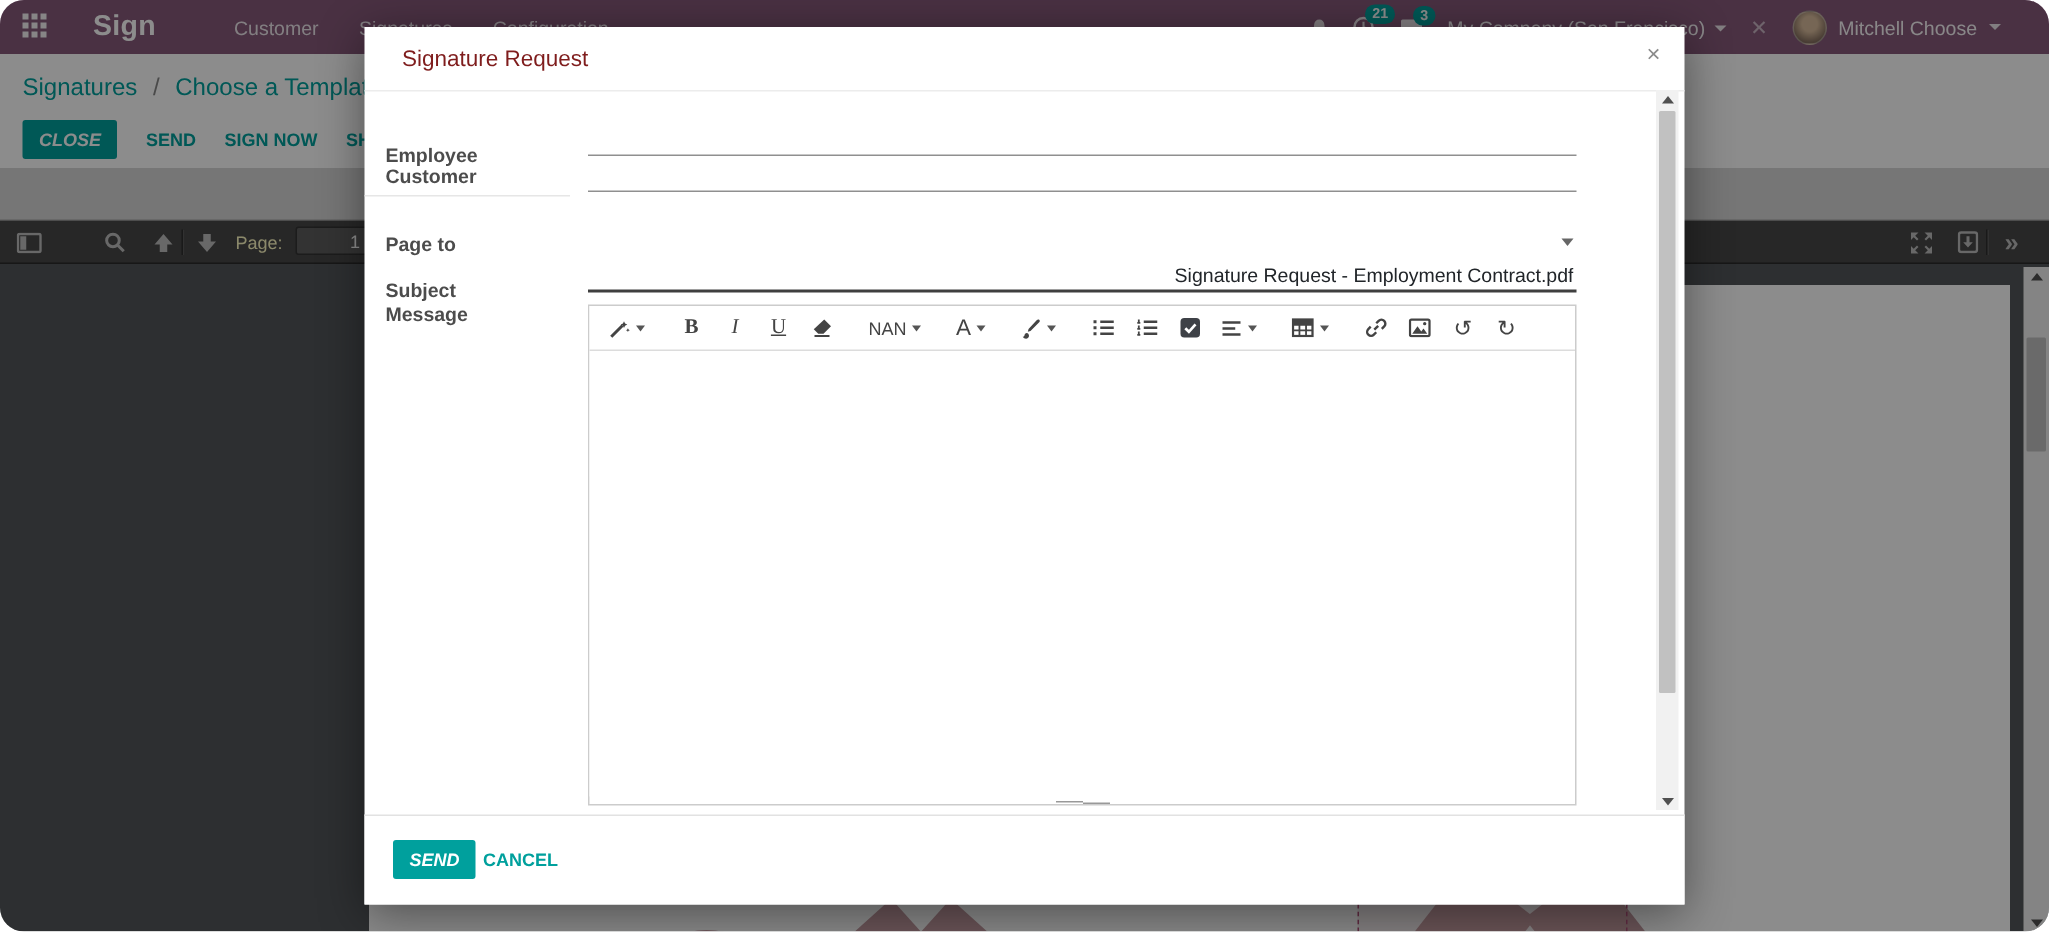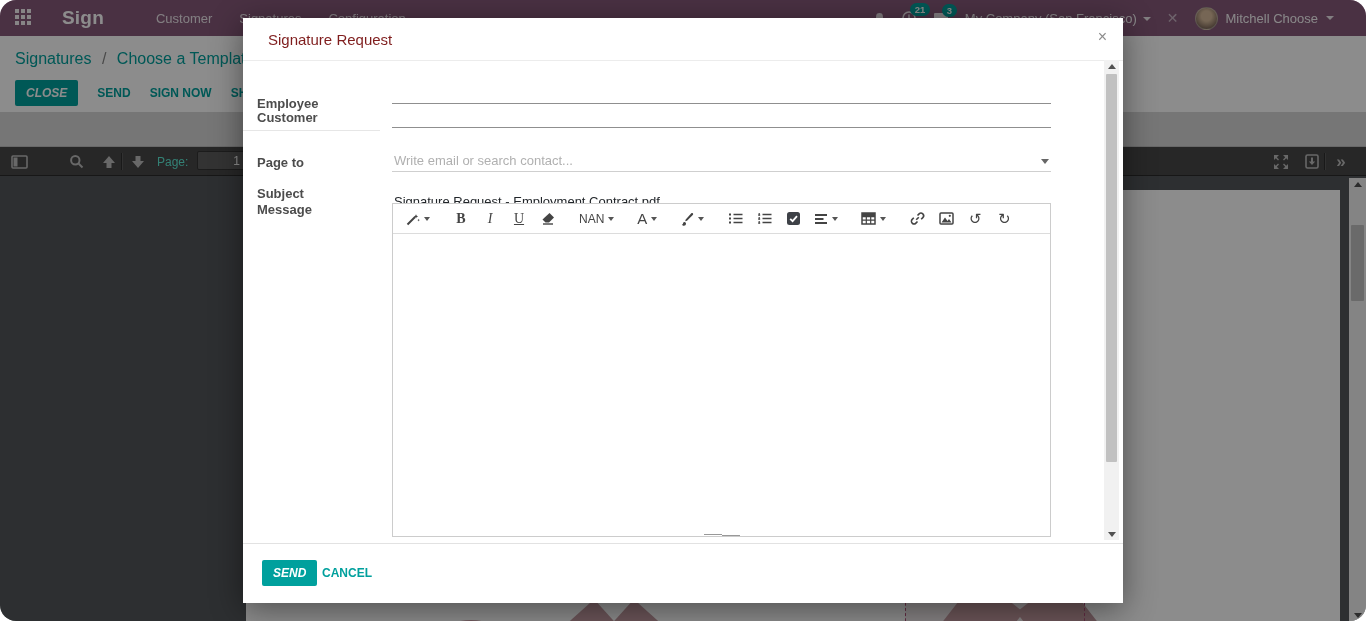--- a/index.html
+++ b/index.html
@@ -37,21 +37,21 @@
   .gray-strip{position:absolute;top:112px;left:0;width:100%;height:35px;background:#d8d8d8;
     border-bottom:1px solid #bdbdbd;box-sizing:border-box;}
   
   .pdf-toolbar{position:absolute;top:147px;left:0;width:100%;height:29px;background:#474747;
     border-bottom:1px solid #2b2b2b;box-sizing:border-box;z-index:4;}
   .pdf-toolbar .ticon{position:absolute;top:4px;width:22px;height:21px;display:flex;
     align-items:center;justify-content:center;cursor:pointer;}
   .pdf-toolbar svg{stroke:#bdbdbd;fill:none;stroke-width:1.6;}
   .pdf-toolbar svg .fl{fill:#bdbdbd;stroke:none;}
   .tb-sep{position:absolute;top:6px;width:1px;height:17px;background:#2e2e2e;border-right:1px solid #5a5a5a;}
-  .page-label{position:absolute;left:157px;top:8px;color:#5eead4;font-size:12px;}
+  .page-label{position:absolute;left:157px;top:8px;color:#fef9c3;font-size:12px;}
   .page-input{position:absolute;left:197px;top:4px;width:38px;height:17px;background:#5d5d5d;
     border:1px solid #333;border-radius:2px;color:#fff;font-size:12px;text-align:right;
     padding:0 4px;font-family:inherit;}
   .page-of{position:absolute;left:248px;top:8px;color:#c9c9c9;font-size:12px;}
   .dbl-chev{color:#bdbdbd;font-size:17px;font-weight:bold;line-height:1;}
   
   .viewer{position:absolute;top:176px;left:0;width:100%;height:445px;background:#525659;overflow:hidden;}
   .pdf-page{position:absolute;left:246px;top:14px;width:1094px;height:431px;background:#fff;overflow:hidden;}
   .deco{position:absolute;}
   .ring{width:72px;height:72px;border:17px solid #cfa3aa;border-radius:50%;left:172px;top:430px;}
@@ -259,25 +259,24 @@
 
     <span class="flabel" style="top:78px">Employee</span>
     <input class="finput u-dark" style="top: 64px;">
 
     <span class="flabel" style="top:92px">Customer</span>
     <input class="finput u-dark" style="top: 88px;">
 
     <div class="label-hr"></div>
 
     <span class="flabel" style="top:137px">Page to</span>
-    <input class="finput u-light" style="top: 132px;" placeholder="Write email or search contact...">
     <span class="m2o-caret"></span>
 
     <span class="flabel" style="top:168px">Subject</span>
-    <input class="finput u-focus" style="top: 173px;" value="Signature Request - Employment Contract.pdf">
+    <input class="finput u-focus" style="top: 155px; text-align: right;" value="Signature Request - Employment Contract.pdf">
 
     <span class="flabel" style="top:184px">Message</span>
 
     <div class="editor">
       <div class="ed-toolbar">
         <button class="edb">
           <svg width="14" height="14" viewBox="0 0 14 14">
               <path d="M1.5 12.5 L9 5" stroke-width="2"></path>
               <path class="fl" d="M10 2.2l.7 1.5 1.5.7-1.5.7-.7 1.5-.7-1.5-1.5-.7 1.5-.7zM12.6 6.8l.4.9.9.4-.9.4-.4.9-.4-.9-.9-.4.9-.4z"></path>
             </svg>

